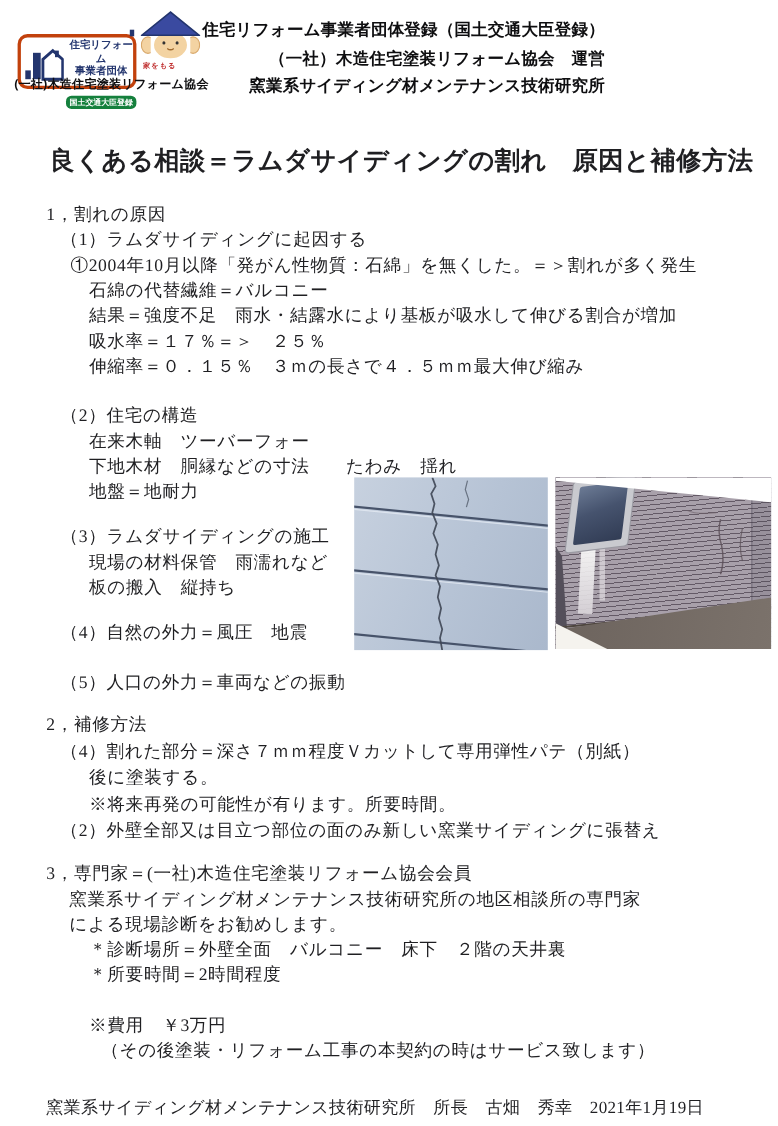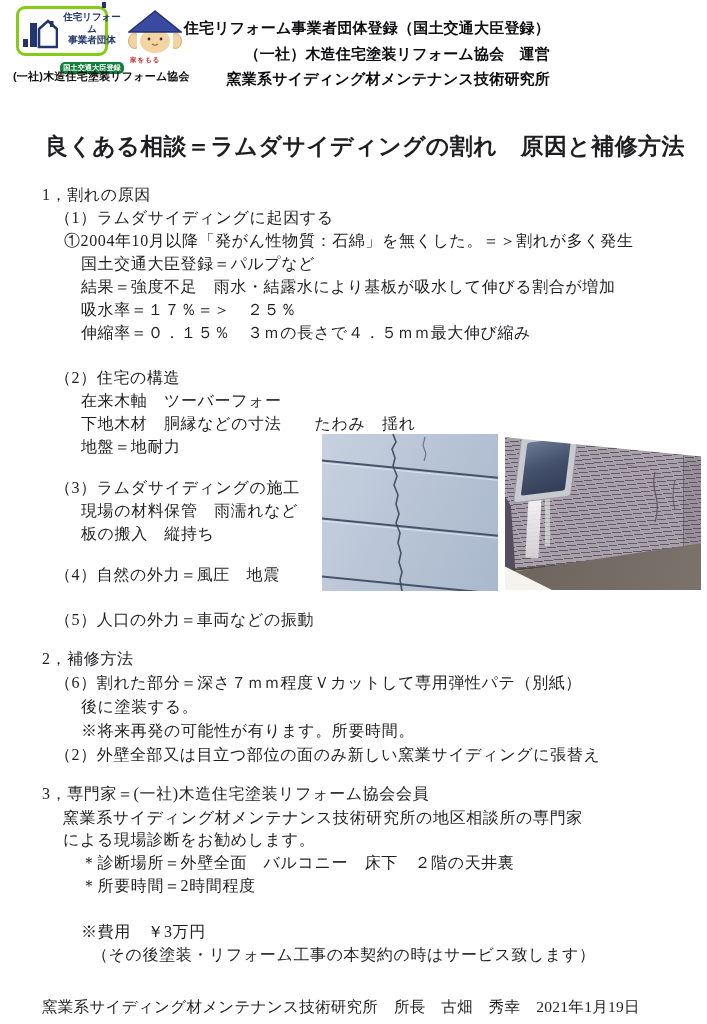--- a/index.html
+++ b/index.html
@@ -7,22 +7,22 @@
     position:relative;width:707px;height:1024px;background:#ffffff;
     font-family:"Liberation Serif","DejaVu Serif",serif;color:#1f1f22;overflow:hidden;
   }
   
   .org-block{
     position:absolute;left:160px;top:15px;width:390px;text-align:right;
     font-family:"Liberation Sans","DejaVu Sans",sans-serif;font-weight:bold;
     font-size:15px;line-height:25.5px;color:#0e0e10;letter-spacing:0.2px;
   }
   .badge-box{
-    position:absolute;left:16px;top:6px;width:92px;height:50px;
-    border:3px solid #84cc16;border-radius:9px;background:#fff;box-sizing:border-box;
+    position:absolute;left:16px;top:31px;width:108px;height:50px;
+    border:3px solid #c2410c;border-radius:9px;background:#fff;box-sizing:border-box;
   }
   .badge-mark{position:absolute;right:-1px;top:-7px;width:4px;height:6px;background:#23356e;}
   .badge-picto{position:absolute;left:3px;top:5px;}
   .badge-text{position:absolute;left:41px;top:2px;width:64px;text-align:center;
     font-family:"Liberation Sans","DejaVu Sans",sans-serif;font-weight:bold;color:#23356e;}
   .badge-l1,.badge-l2{font-size:9.5px;line-height:11.5px;letter-spacing:0;}
   .badge-l3{margin-top:16px;background:#15803d;color:#fff;font-size:7.2px;line-height:10px;
     border-radius:5px;padding:1px 1px;letter-spacing:0;}
   .mascot{position:absolute;left:128px;top:10px;width:54px;height:58px;}
   .mascot-caption{position:absolute;left:130px;top:56px;font-size:6.5px;color:#c03030;
@@ -110,35 +110,35 @@
       <div>（一社）木造住宅塗装リフォーム協会　運営</div>
       <div>窯業系サイディング材メンテナンス技術研究所</div>
     </div>
   </div>
 
   <div class="title">良くある相談＝ラムダサイディングの割れ　原因と補修方法</div>
 
   <div class="line ia" style="top:185px">1，割れの原因</div>
   <div class="line ib" style="top:208px">（1）ラムダサイディングに起因する</div>
   <div class="line ic" style="top:231px">①2004年10月以降「発がん性物質：石綿」を無くした。＝＞割れが多く発生</div>
-  <div class="line id" style="top:254px">国土交通大臣登録＝パルプなど</div>
+  <div class="line id" style="top:254px">石綿の代替繊維＝バルコニー</div>
   <div class="line id" style="top:277px">結果＝強度不足　雨水・結露水により基板が吸水して伸びる割合が増加</div>
   <div class="line id" style="top:300px">吸水率＝１７％＝＞　２５％</div>
   <div class="line id" style="top:323px">伸縮率＝０．１５％　３ｍの長さで４．５ｍｍ最大伸び縮み</div>
   <div class="line ib" style="top:368px">（2）住宅の構造</div>
   <div class="line id" style="top:414px">下地木材　胴縁などの寸法　　たわみ　揺れ</div>
   <div class="line id" style="top:391px">在来木軸　ツーバーフォー</div>
   <div class="line id" style="top:437px">地盤＝地耐力</div>
   <div class="line ib" style="top:478px">（3）ラムダサイディングの施工</div>
   <div class="line id" style="top:501px">現場の材料保管　雨濡れなど</div>
   <div class="line id" style="top:524px">板の搬入　縦持ち</div>
   <div class="line ib" style="top:565px">（4）自然の外力＝風圧　地震</div>
   <div class="line ib" style="top:610px">（5）人口の外力＝車両などの振動</div>
   <div class="line ia" style="top:649px">2，補修方法</div>
-  <div class="line ib" style="top:673px">（6）割れた部分＝深さ７ｍｍ程度Ｖカットして専用弾性パテ（別紙）</div>
+  <div class="line ib" style="top:673px">（4）割れた部分＝深さ７ｍｍ程度Ｖカットして専用弾性パテ（別紙）</div>
   <div class="line id" style="top:697px">後に塗装する。</div>
   <div class="line id" style="top:721px">※将来再発の可能性が有ります。所要時間。</div>
   <div class="line ib" style="top:745px">（2）外壁全部又は目立つ部位の面のみ新しい窯業サイディングに張替え</div>
   <div class="line ia" style="top:784px">3，専門家＝(一社)木造住宅塗装リフォーム協会会員</div>
   <div class="line ie" style="top:808px">窯業系サイディング材メンテナンス技術研究所の地区相談所の専門家</div>
   <div class="line ie" style="top:830px">による現場診断をお勧めします。</div>
   <div class="line id" style="top:853px">＊診断場所＝外壁全面　バルコニー　床下　２階の天井裏</div>
   <div class="line id" style="top:876px">＊所要時間＝2時間程度</div>
   <div class="line id" style="top:922px">※費用　￥3万円</div>
   <div class="line if" style="top:945px">（その後塗装・リフォーム工事の本契約の時はサービス致します）</div>

